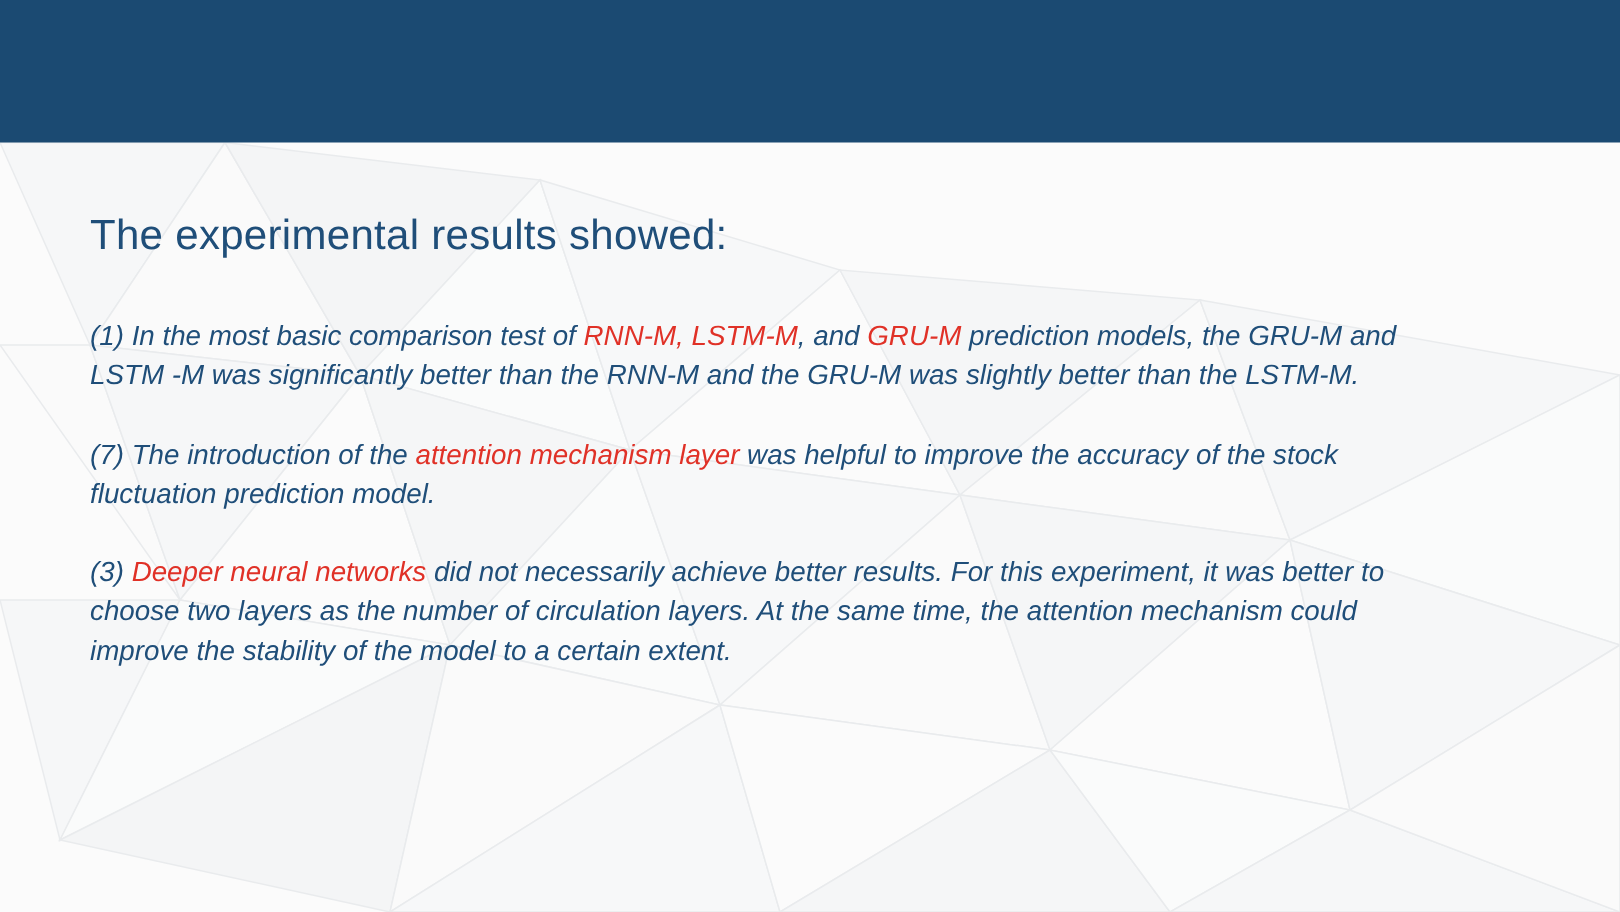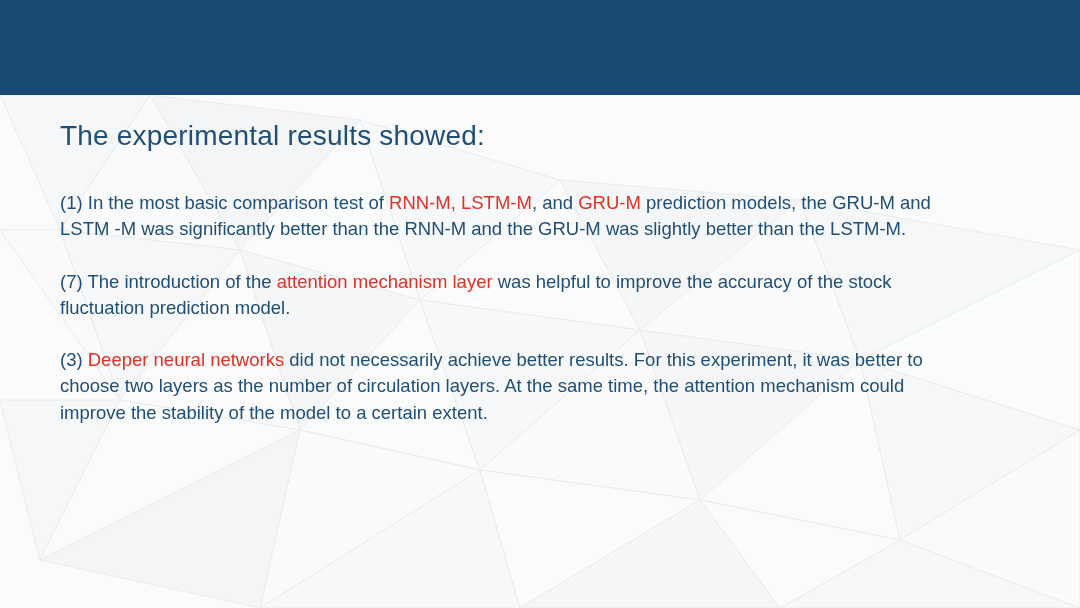--- a/index.html
+++ b/index.html
@@ -28,36 +28,37 @@
     position: absolute;
     top: 0;
     left: 0;
     width: 1080px;
     height: 95px;
     background: #1b4a72;
   }
   .content {
     position: absolute;
     left: 60px;
-    top: 120px;
+    top: 141px;
     width: 950px;
   }
   .slide-title {
     font-size: 28px;
     color: #1f4e79;
     letter-spacing: 0.2px;
     margin: 0 0 38px 0;
     font-weight: normal;
   }
   .para {
     font-size: 18.5px;
     line-height: 1.42;
     color: #1f4e79;
     margin: 0 0 26px 0;
     max-width: 900px;
+    font-style: italic;
   }
   .para:last-child {
     margin-bottom: 0;
   }
   .hl {
     color: #e03127;
   }
 </style>
 </head>
 <body>

